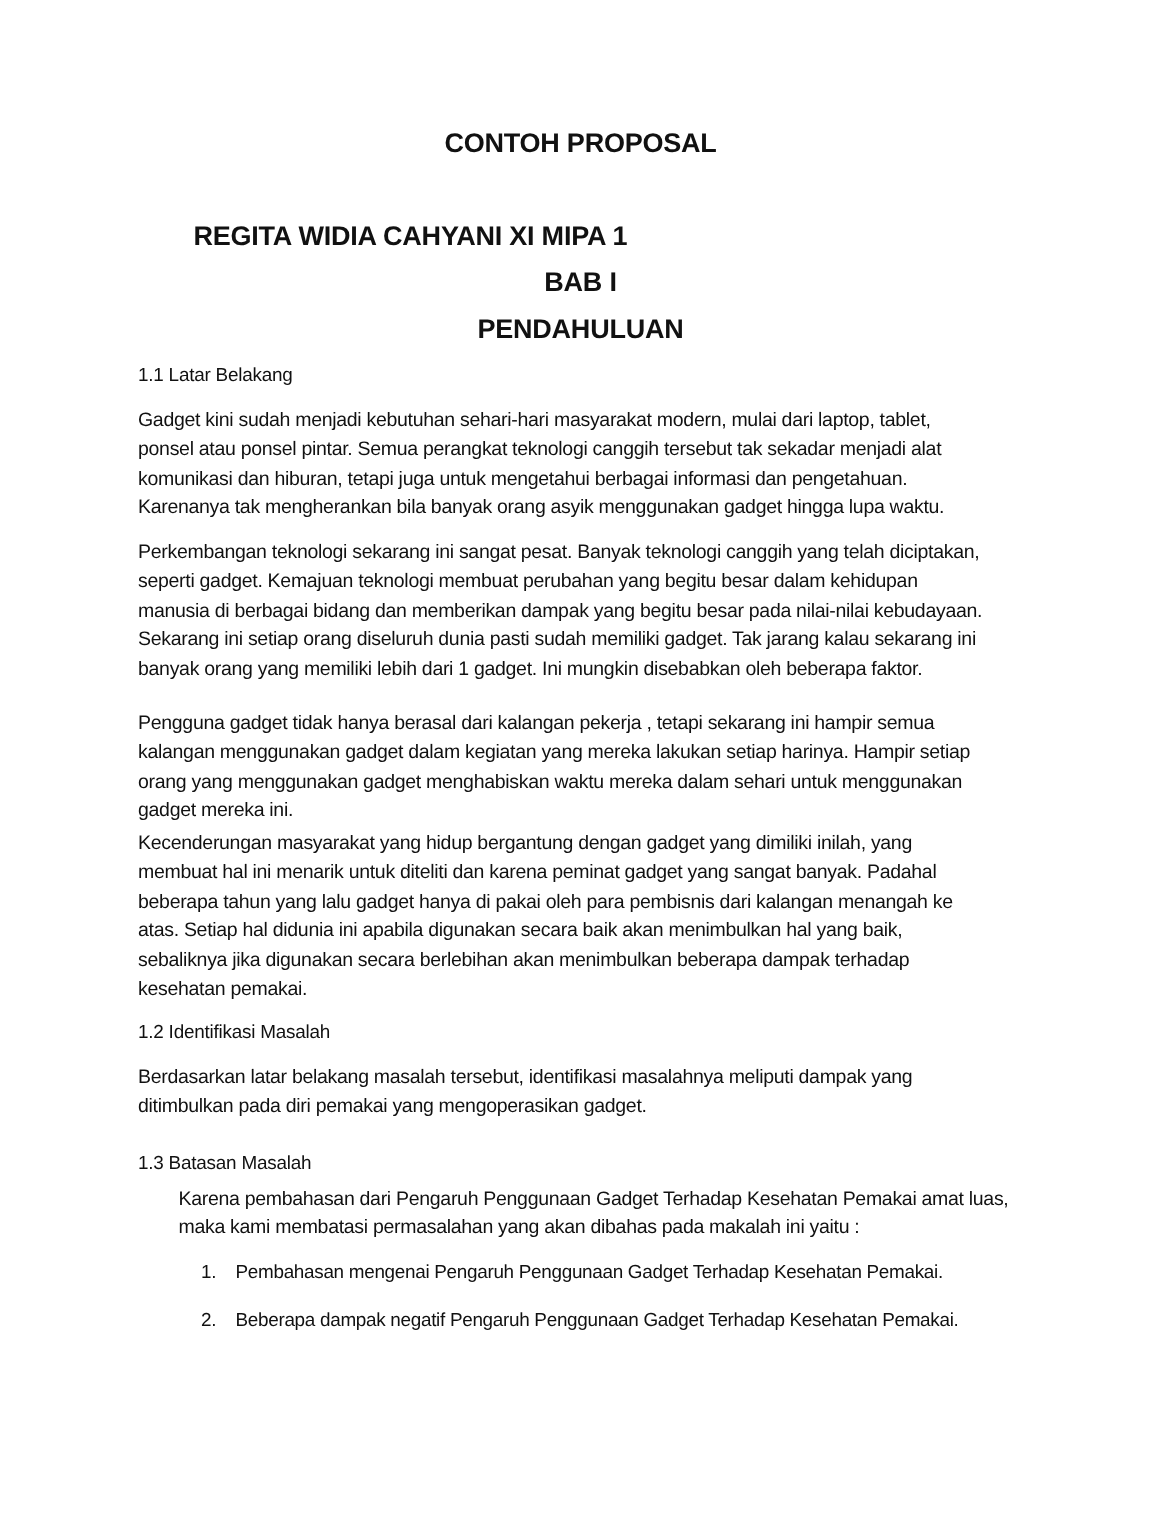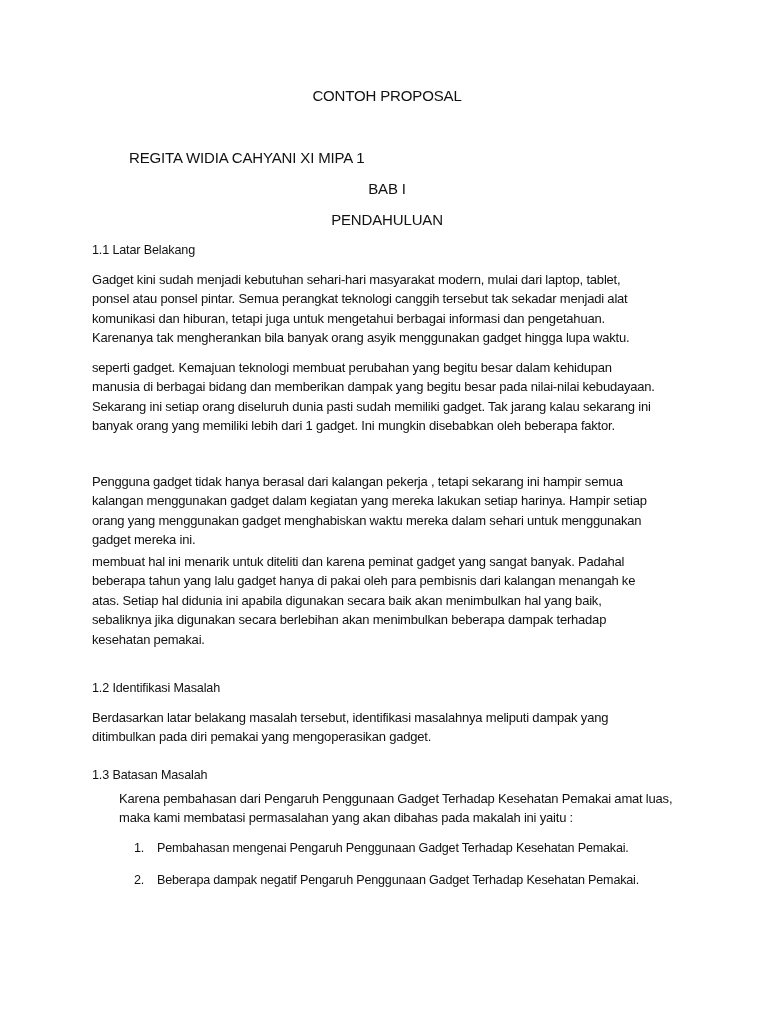--- a/index.html
+++ b/index.html
@@ -27,22 +27,22 @@
       white-space: nowrap;
       font-size: 12.6px;
       line-height: 19px;
       letter-spacing: -0.15px;
     }
     .center {
       width: 590px;
       text-align: center;
     }
     .heading {
-      font-weight: normal;
-      font-size: 15px;
+      font-weight: bold;
+      font-size: 18px;
     }
     .para {
       position: absolute;
       left: 0;
       width: 600px;
       font-size: 13px;
       line-height: 19.4px;
       letter-spacing: -0.2px;
     }
     .para span {
@@ -78,34 +78,36 @@
   <div class="line" style="top:241px;">1.1 Latar Belakang</div>
 
   <div class="para" style="top:270px;">
     <span>Gadget kini sudah menjadi kebutuhan sehari-hari masyarakat modern, mulai dari laptop, tablet,</span>
     <span>ponsel atau ponsel pintar. Semua perangkat teknologi canggih tersebut tak sekadar menjadi alat</span>
     <span>komunikasi dan hiburan, tetapi juga untuk mengetahui berbagai informasi dan pengetahuan.</span>
     <span>Karenanya tak mengherankan bila banyak orang asyik menggunakan gadget hingga lupa waktu.</span>
   </div>
 
   <div class="para" style="top:358px;">
+    <span>Perkembangan teknologi sekarang ini sangat pesat. Banyak teknologi canggih yang telah diciptakan,</span>
     <span>seperti gadget. Kemajuan teknologi membuat perubahan yang begitu besar dalam kehidupan</span>
     <span>manusia di berbagai bidang dan memberikan dampak yang begitu besar pada nilai-nilai kebudayaan.</span>
     <span>Sekarang ini setiap orang diseluruh dunia pasti sudah memiliki gadget. Tak jarang kalau sekarang ini</span>
     <span>banyak orang yang memiliki lebih dari 1 gadget. Ini mungkin disebabkan oleh beberapa faktor.</span>
   </div>
 
   <div class="para" style="top:472px;">
     <span>Pengguna gadget tidak hanya berasal dari kalangan pekerja , tetapi sekarang ini hampir semua</span>
     <span>kalangan menggunakan gadget dalam kegiatan yang mereka lakukan setiap harinya. Hampir setiap</span>
     <span>orang yang menggunakan gadget menghabiskan waktu mereka dalam sehari untuk menggunakan</span>
     <span>gadget mereka ini.</span>
   </div>
 
   <div class="para" style="top:552px;">
+    <span>Kecenderungan masyarakat yang hidup bergantung dengan gadget yang dimiliki inilah, yang</span>
     <span>membuat hal ini menarik untuk diteliti dan karena peminat gadget yang sangat banyak. Padahal</span>
     <span>beberapa tahun yang lalu gadget hanya di pakai oleh para pembisnis dari kalangan menangah ke</span>
     <span>atas. Setiap hal didunia ini apabila digunakan secara baik akan menimbulkan hal yang baik,</span>
     <span>sebaliknya jika digunakan secara berlebihan akan menimbulkan beberapa dampak terhadap</span>
     <span>kesehatan pemakai.</span>
   </div>
 
   <div class="line" style="top:679px;">1.2 Identifikasi Masalah</div>
 
   <div class="para" style="top:708px;">

